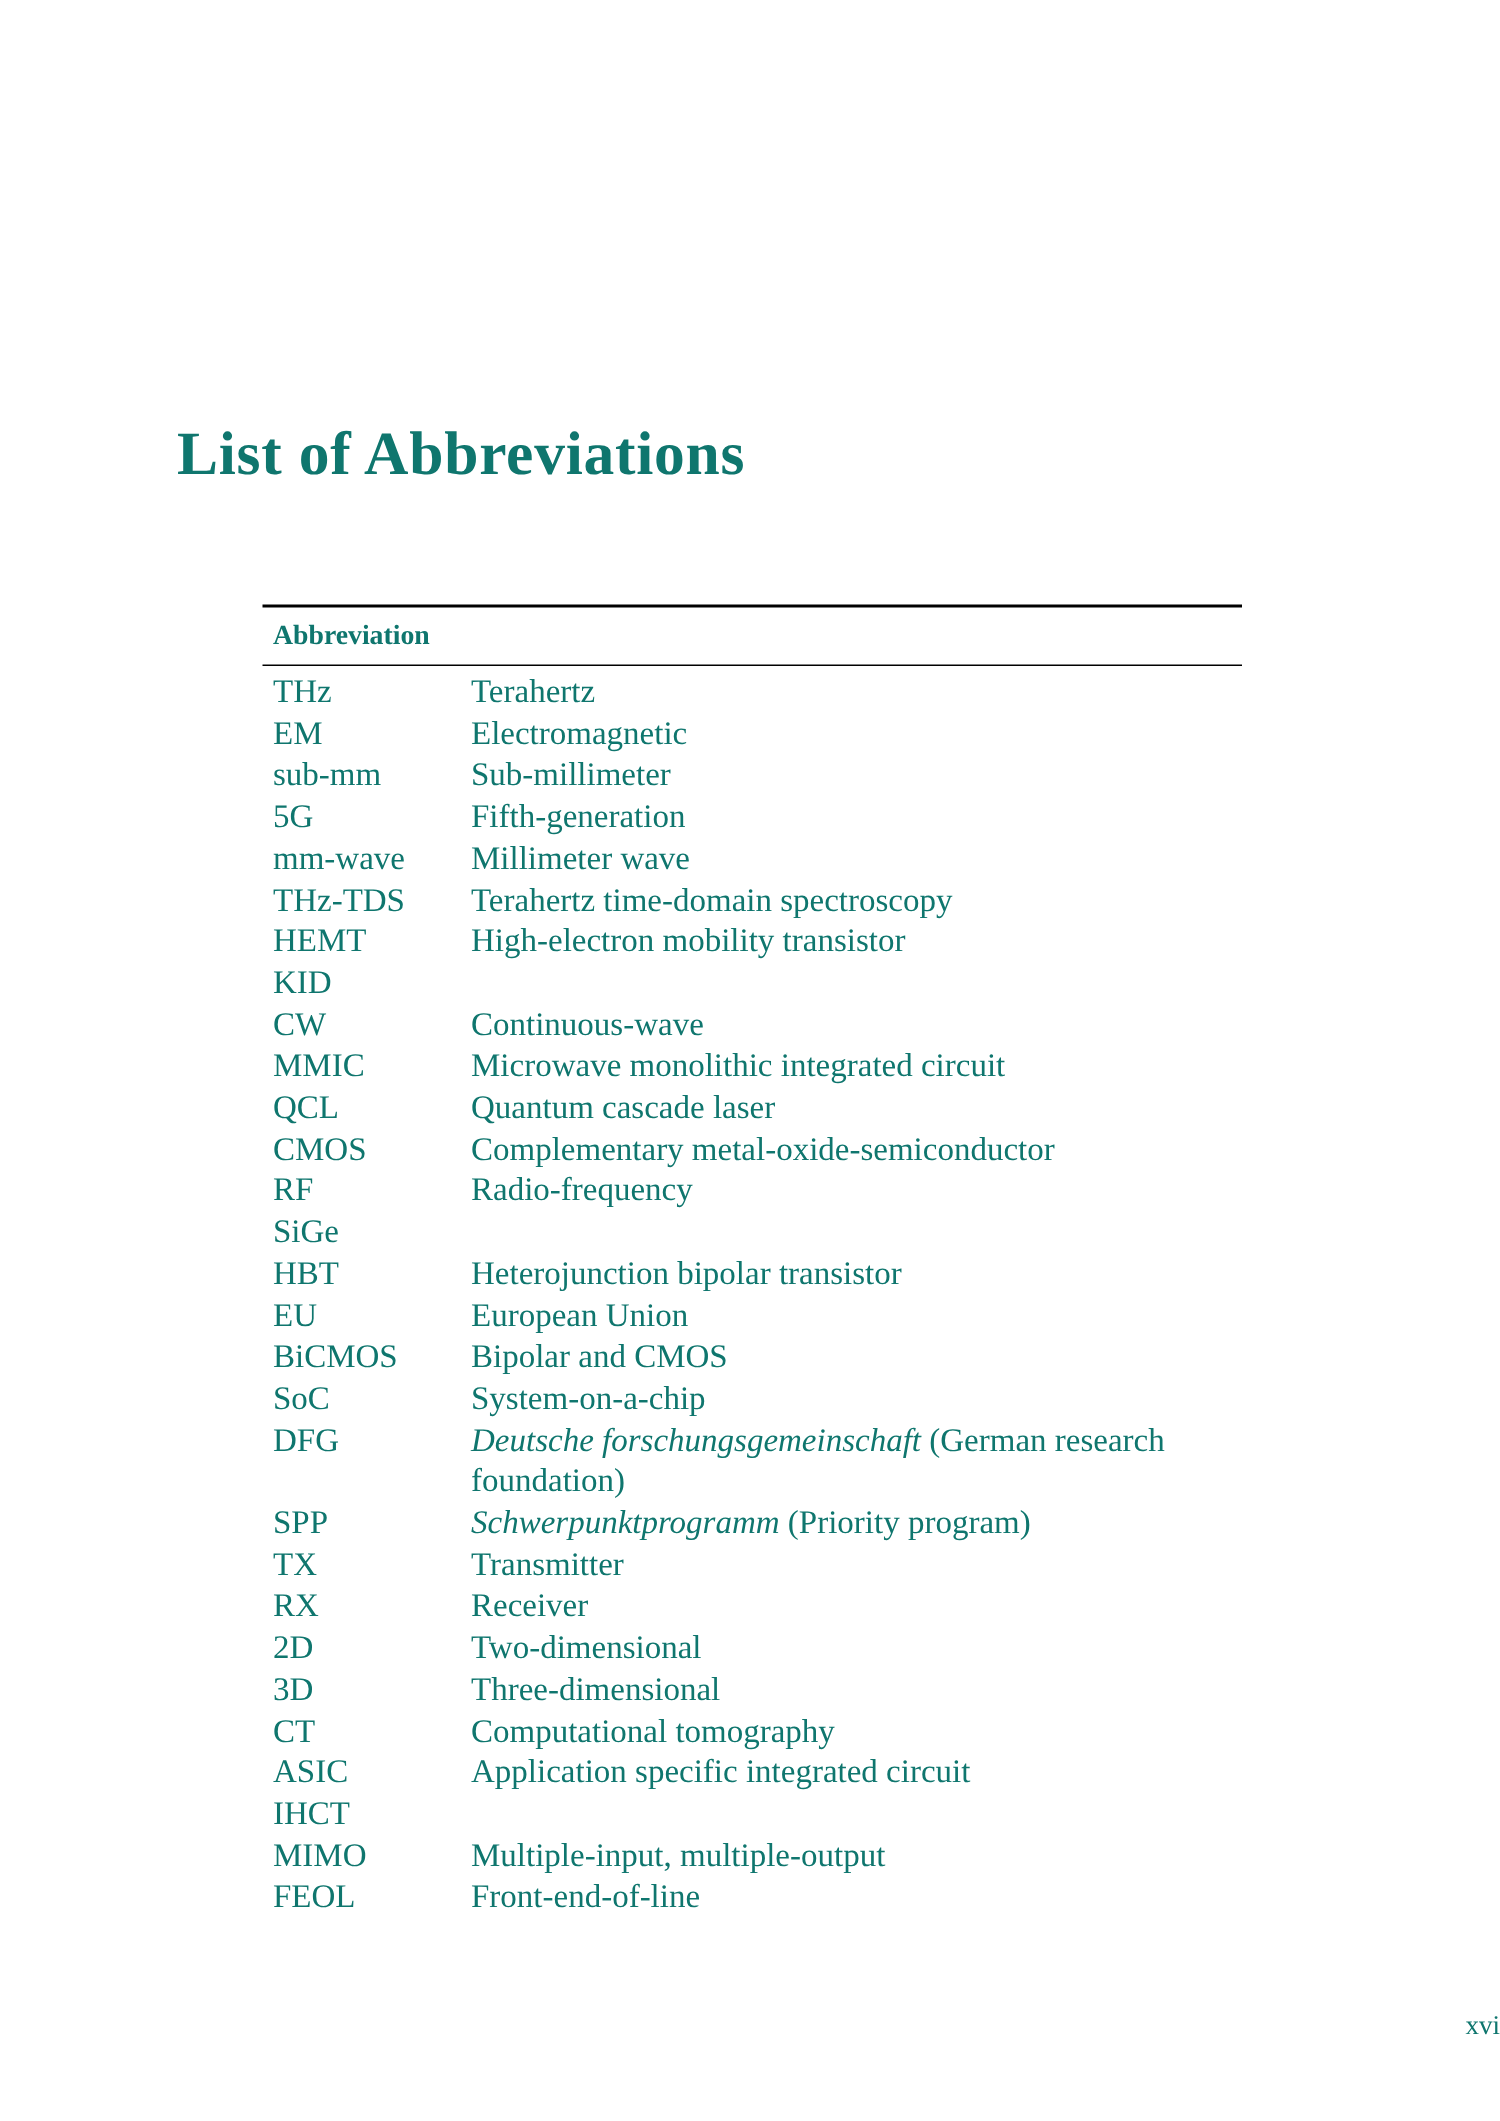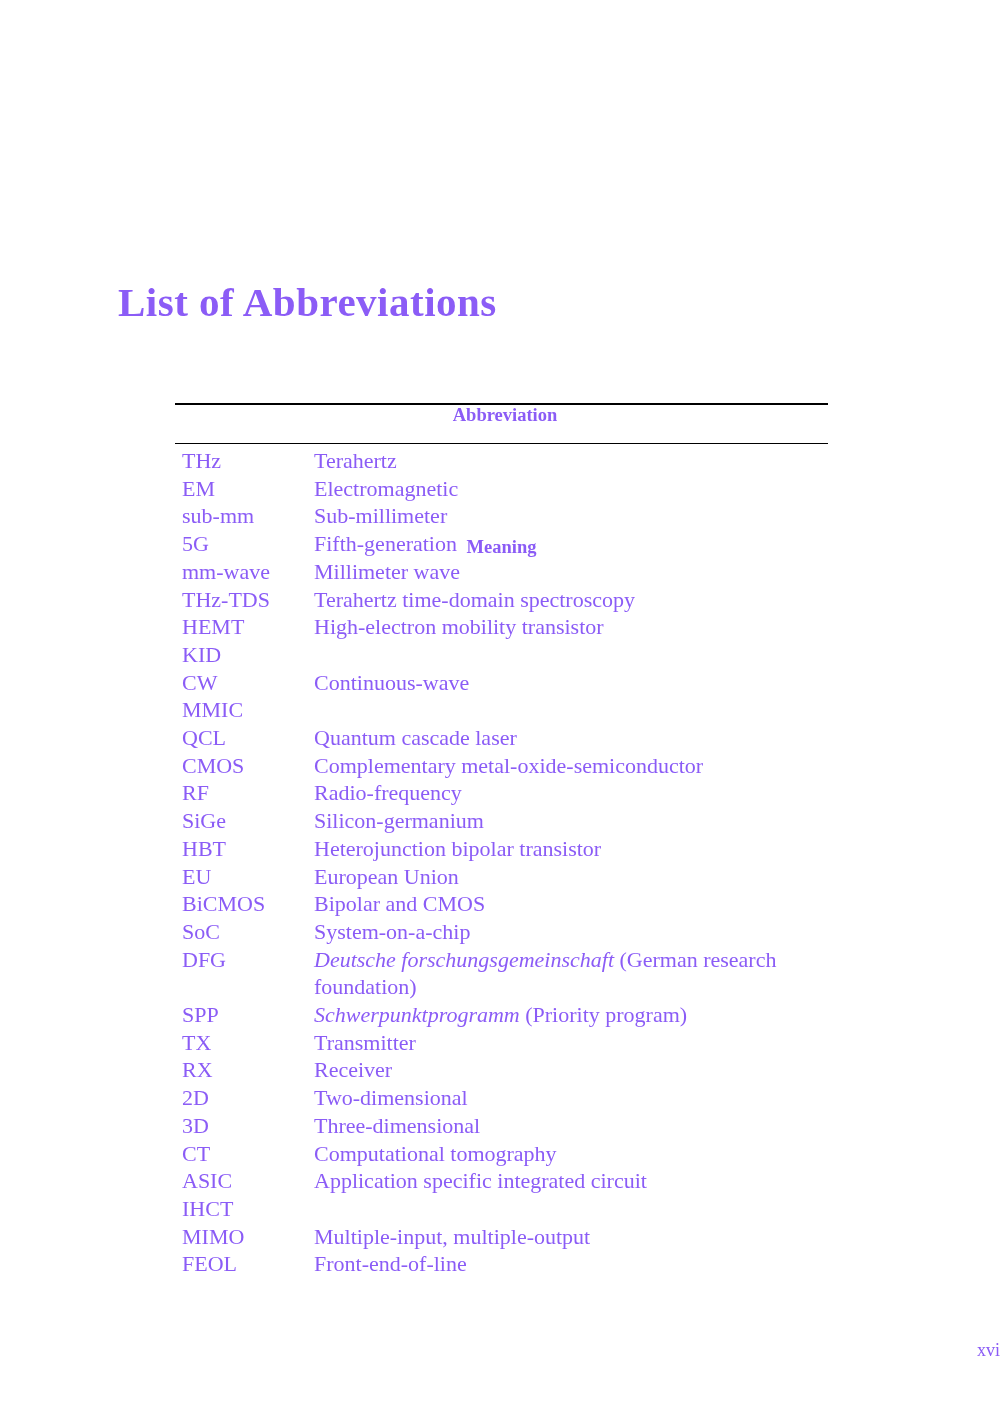--- a/index.html
+++ b/index.html
@@ -5,21 +5,21 @@
   html, body {
     margin: 0;
     padding: 0;
     background: #ffffff;
   }
   .page {
     position: relative;
     width: 1000px;
     height: 1414px;
     background: #ffffff;
-    color: #8b5cf6;
+    color: #0f766e;
     font-family: "Liberation Serif", "DejaVu Serif", serif;
     overflow: hidden;
   }
   .title {
     position: absolute;
     left: 118px;
     top: 282px;
     margin: 0;
     font-size: 41px;
     font-weight: 700;
@@ -34,21 +34,20 @@
     width: 653px;
     border-top: 2px solid #000;
   }
   .thead {
     display: flex;
     height: 38px;
     align-items: center;
     border-bottom: 1.5px solid #000;
     font-weight: 700;
     font-size: 18.5px;
-    flex-direction: column;
   }
   .tbody {
     padding-top: 3px;
   }
   .trow {
     display: flex;
     font-size: 22px;
     line-height: 27.7px;
   }
   .col-abbr {
@@ -74,21 +73,20 @@
 </head>
 <body>
 
 <div class="page">
 
   <h1 class="title">List of Abbreviations</h1>
 
   <div class="abbrev-table">
     <div class="thead">
       <span class="col-abbr">Abbreviation</span>
-      <span class="col-meaning">Meaning</span>
     </div>
     <div class="tbody" id="table-body">
         <div class="trow">
           <span class="col-abbr">THz</span>
           <span class="col-meaning"><span>Terahertz</span></span>
         </div>
         <div class="trow">
           <span class="col-abbr">EM</span>
           <span class="col-meaning"><span>Electromagnetic</span></span>
         </div>
@@ -114,36 +112,36 @@
         </div>
         <div class="trow">
           <span class="col-abbr">KID</span>
         </div>
         <div class="trow">
           <span class="col-abbr">CW</span>
           <span class="col-meaning"><span>Continuous-wave</span></span>
         </div>
         <div class="trow">
           <span class="col-abbr">MMIC</span>
+          <span class="col-meaning"><span>Microwave monolithic integrated circuit</span></span>
         </div>
         <div class="trow">
           <span class="col-abbr">QCL</span>
           <span class="col-meaning"><span>Quantum cascade laser</span></span>
         </div>
         <div class="trow">
           <span class="col-abbr">CMOS</span>
           <span class="col-meaning"><span>Complementary metal-oxide-semiconductor</span></span>
         </div>
         <div class="trow">
           <span class="col-abbr">RF</span>
           <span class="col-meaning"><span>Radio-frequency</span></span>
         </div>
         <div class="trow">
           <span class="col-abbr">SiGe</span>
-          <span class="col-meaning"><span>Silicon-germanium</span></span>
         </div>
         <div class="trow">
           <span class="col-abbr">HBT</span>
           <span class="col-meaning"><span>Heterojunction bipolar transistor</span></span>
         </div>
         <div class="trow">
           <span class="col-abbr">EU</span>
           <span class="col-meaning"><span>European Union</span></span>
         </div>
         <div class="trow">

